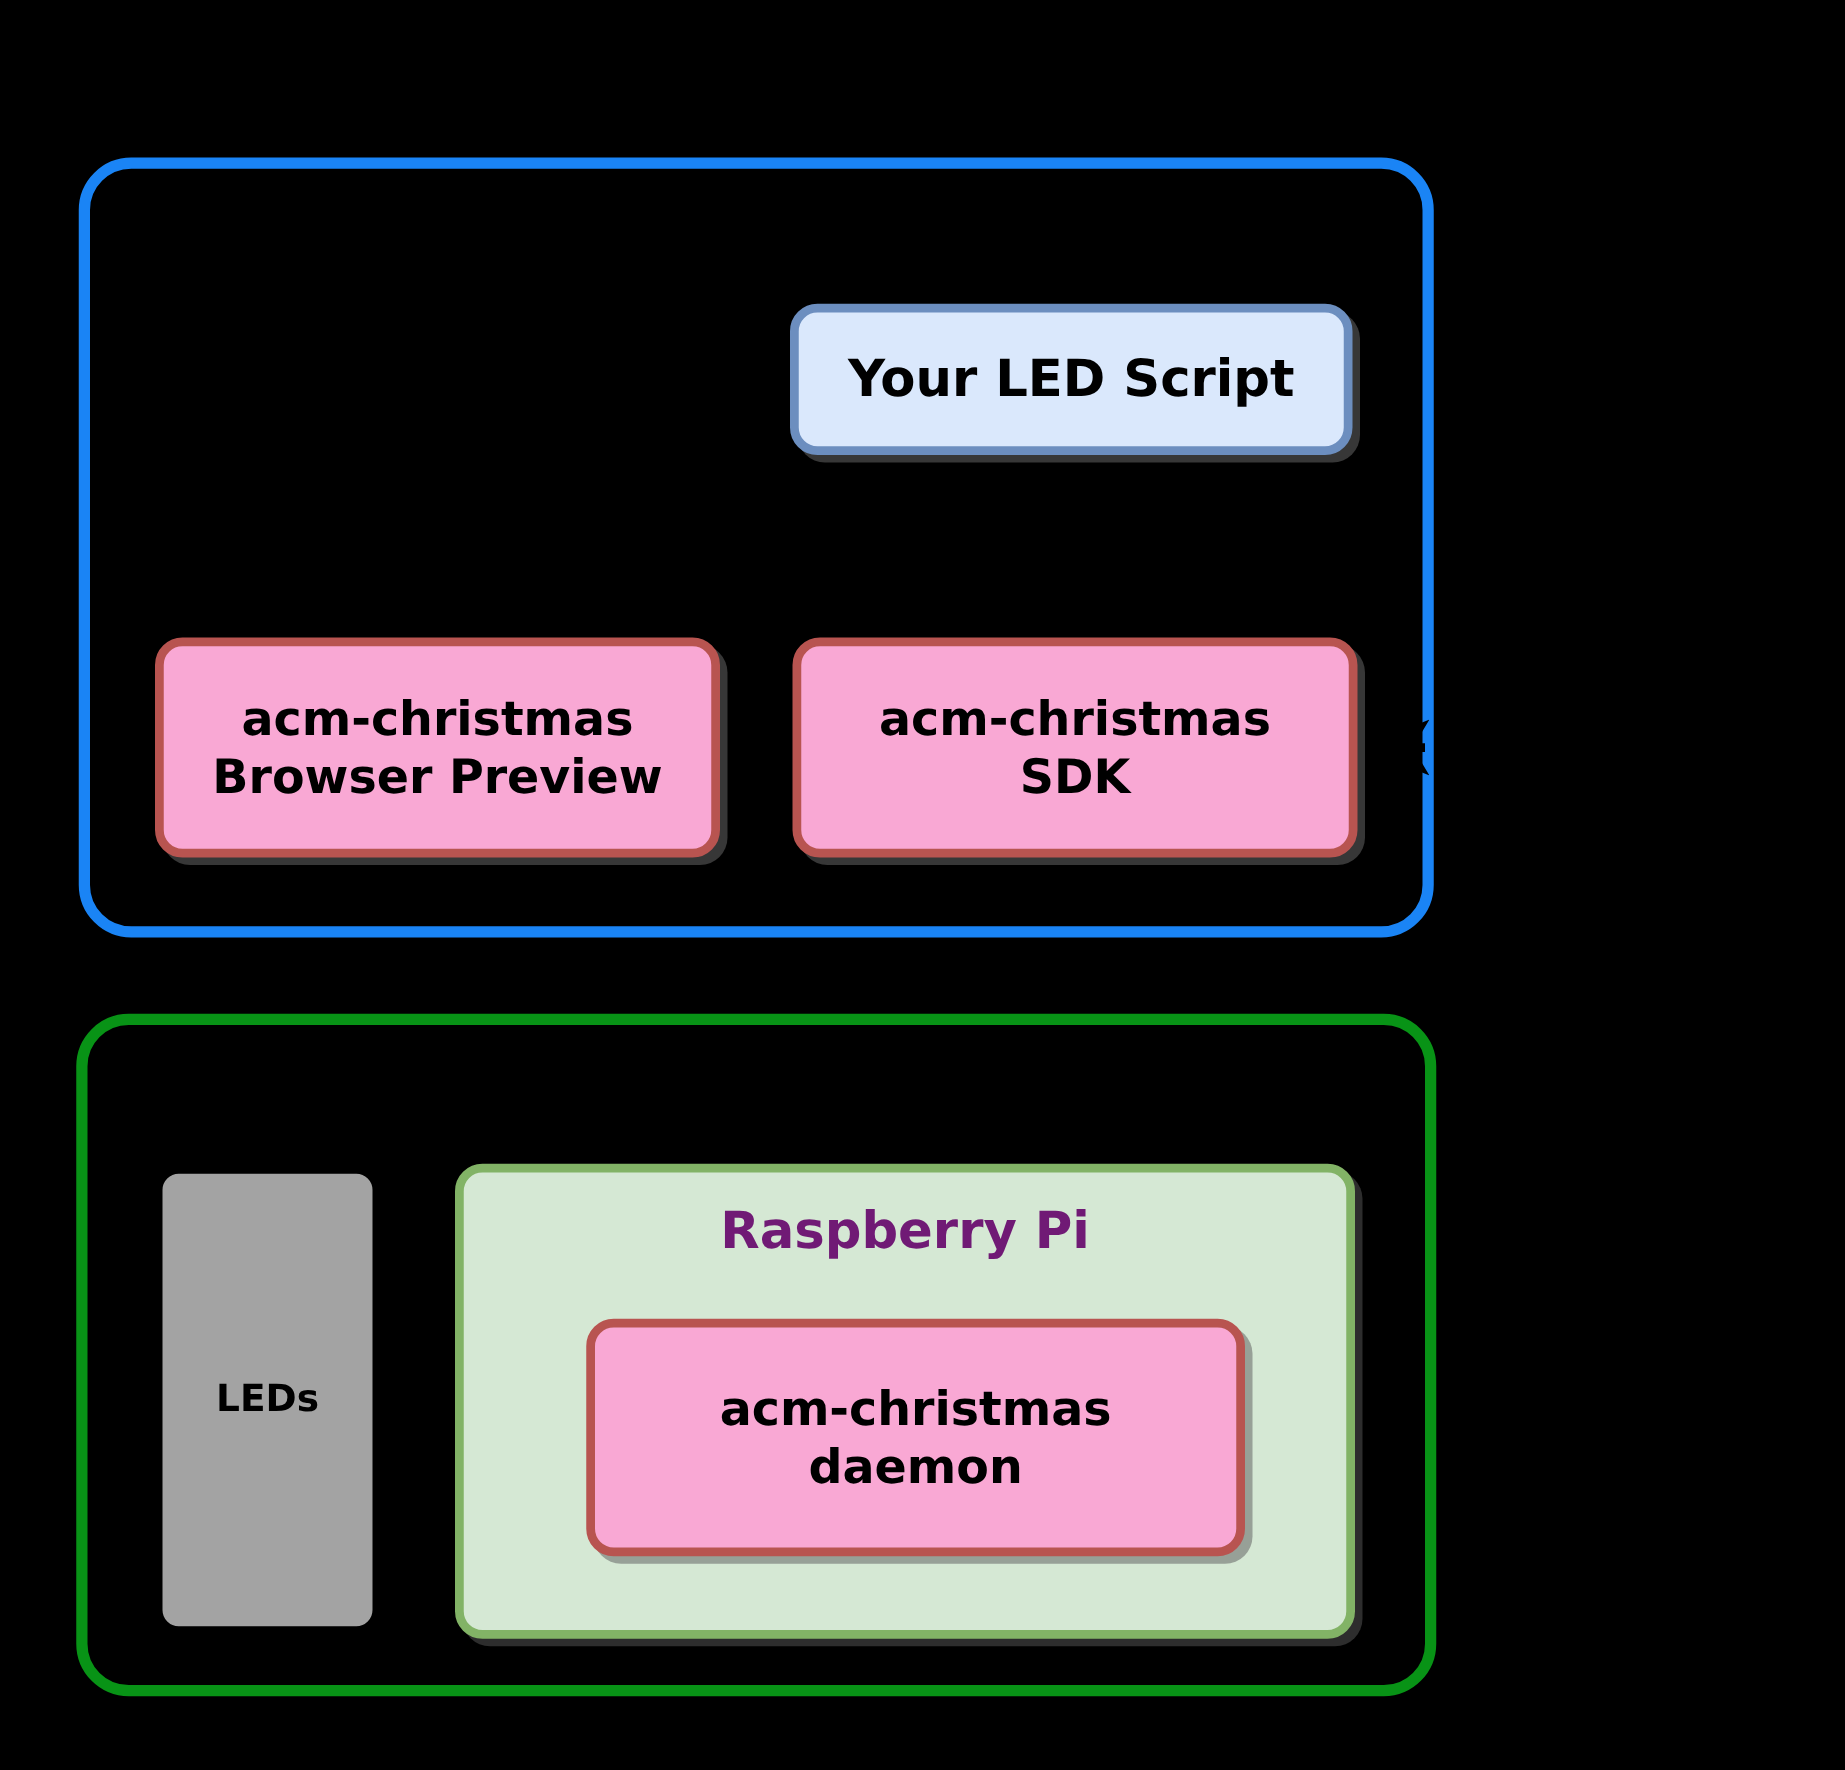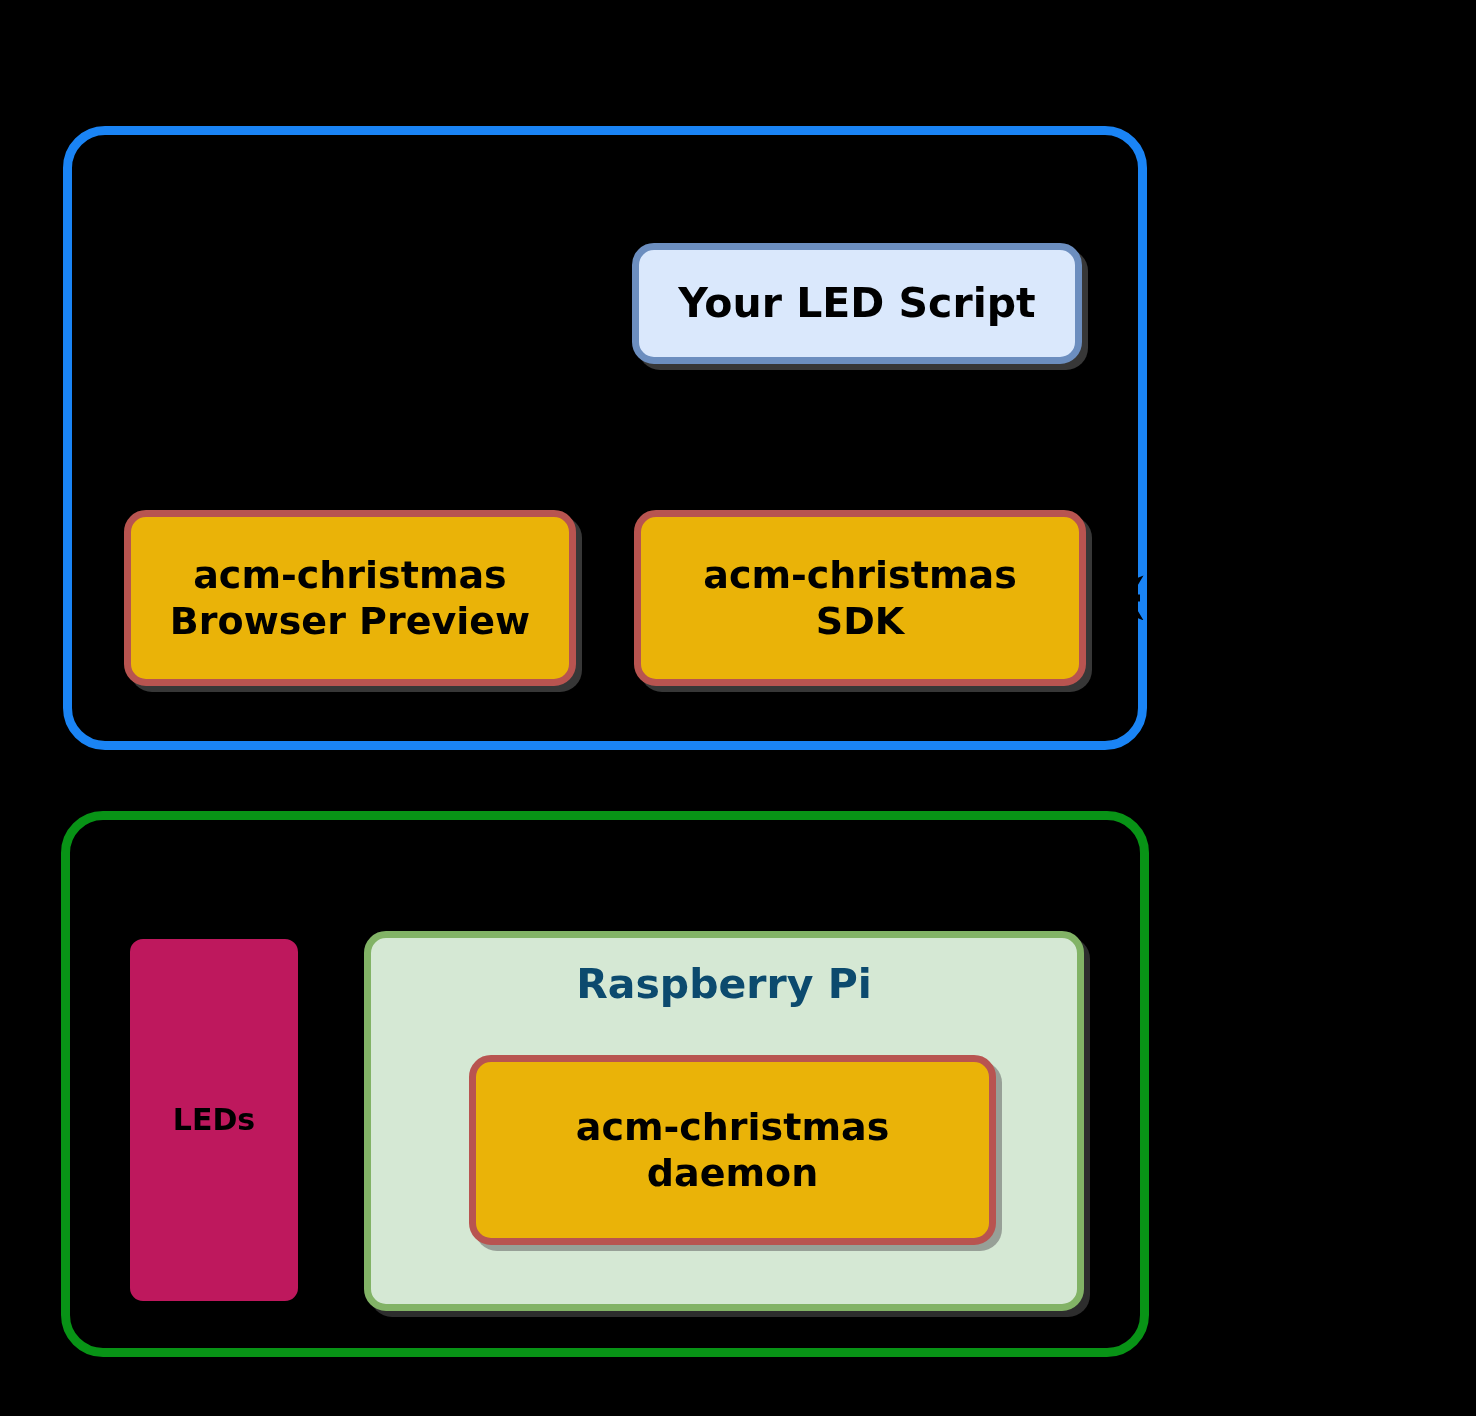--- a/index.html
+++ b/index.html
@@ -57,25 +57,25 @@
     line-height: 1.22;
     white-space: pre-line;
     box-shadow: 6px 6px 0 rgba(100,100,100,0.55);
   }
 
   .node.blue {
     background: #dae8fc;
     border-color: #6c8ebf;
   }
   .node.pink {
-    background: #eab308;
+    background: #f9a8d4;
     border-color: #b85450;
   }
   .node.white {
-    background: #be185d;
+    background: #a3a3a3;
     border-color: #000000;
     border-width: 3px;
   }
 
   #led-script {
     left: 632px;
     top: 243px;
     width: 450px;
     height: 121px;
     font-size: 41px;
@@ -130,21 +130,21 @@
     box-shadow: 6px 6px 0 rgba(100,100,100,0.45);
   }
   #raspberry-pi-label {
     position: absolute;
     top: 22px;
     left: 0;
     width: 100%;
     text-align: center;
     font-size: 41px;
     font-weight: 600;
-    color: #0c4a6e;
+    color: #701a75;
   }
 
   
   #edges {
     position: absolute;
     left: 0;
     top: 0;
     width: 1476px;
     height: 1416px;
     pointer-events: none;

